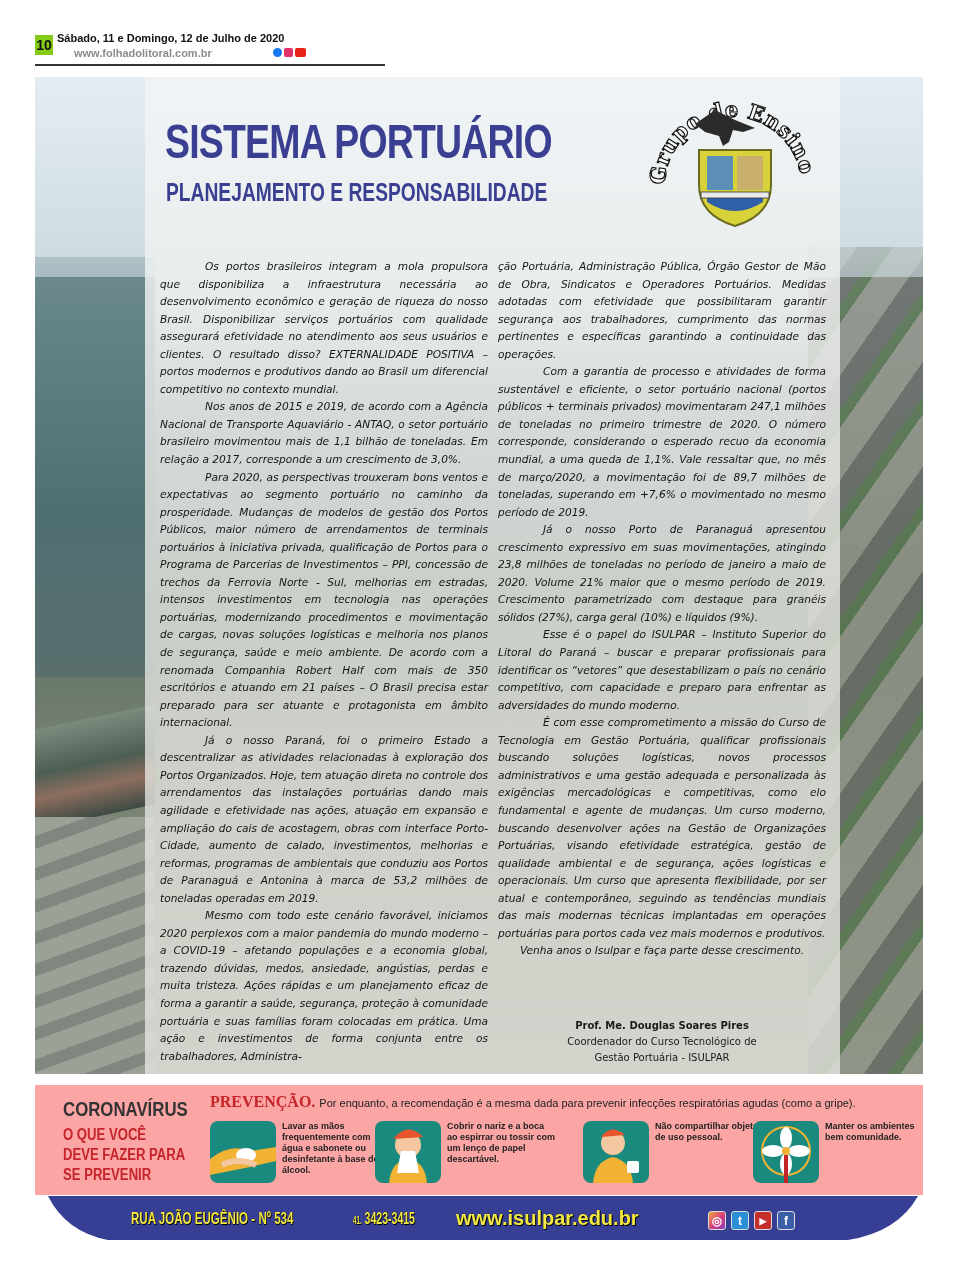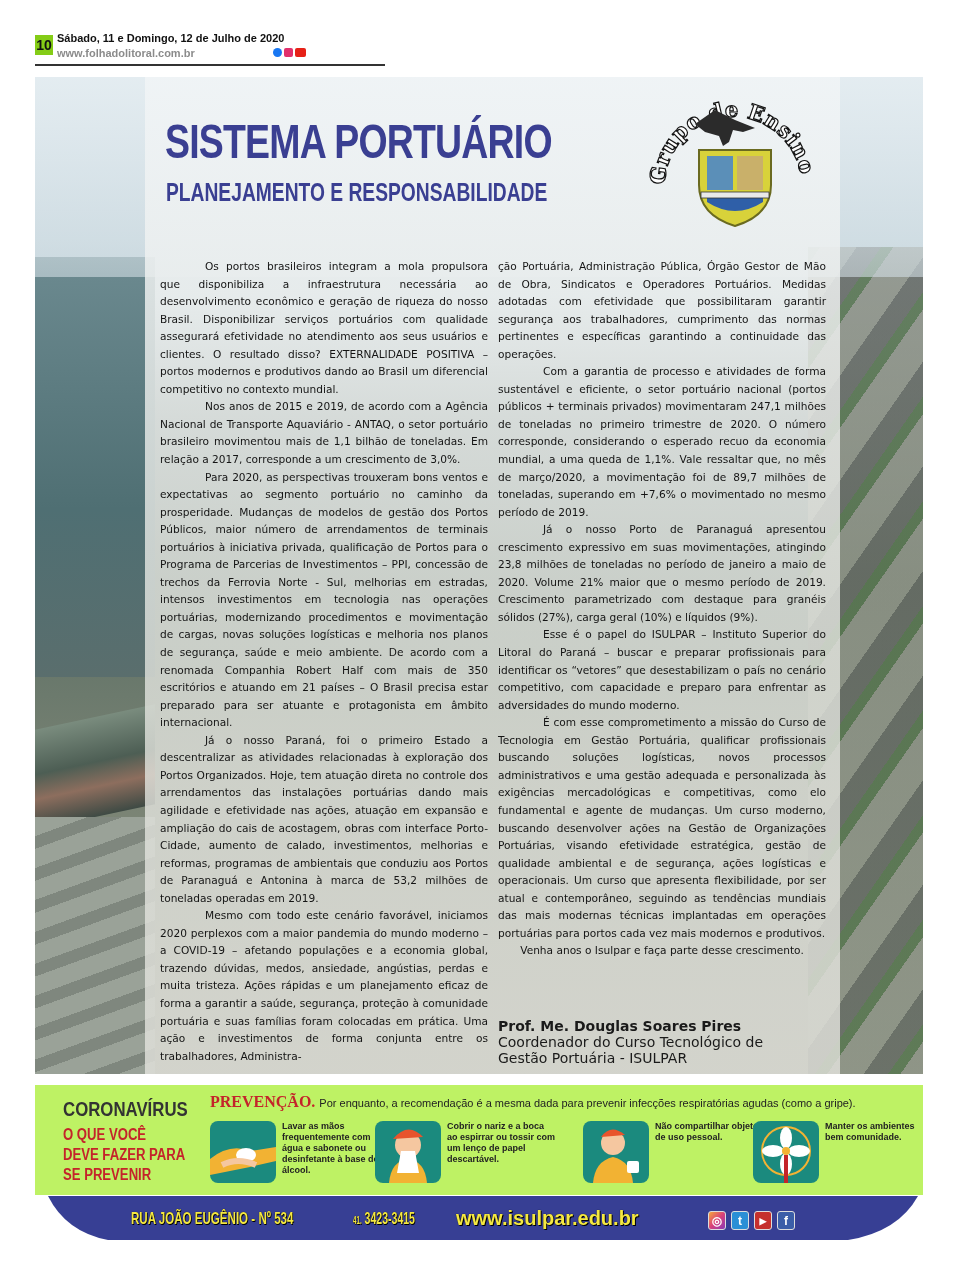--- a/index.html
+++ b/index.html
@@ -4,21 +4,21 @@
 <style>
   * { box-sizing: border-box; margin: 0; padding: 0; }
   html, body { width: 958px; height: 1280px; background: #ffffff; overflow: hidden; }
   body { position: relative; font-family: "Liberation Sans", sans-serif; color: #111; }
 
   
   .page-header { position: absolute; left: 35px; top: 30px; width: 350px; height: 36px; }
   .page-num { position: absolute; left: 0; top: 5px; width: 18px; height: 20px; background: #84cc16;
     font: bold 14px "Liberation Sans", sans-serif; text-align: center; line-height: 20px; color: #111; }
   .hdr-date { position: absolute; left: 22px; top: 2px; font: bold 11px "Liberation Sans", sans-serif; color: #111; white-space: nowrap; }
-  .hdr-site { position: absolute; left: 22px; top: 17px; font: bold 11px "Liberation Sans", sans-serif; color: #8b8b8b; white-space: nowrap; }
+  .hdr-site { position: absolute; left: 39px; top: 17px; font: bold 11px "Liberation Sans", sans-serif; color: #8b8b8b; white-space: nowrap; }
   .hdr-social { position: absolute; left: 238px; top: 18px; display: flex; gap: 2px; }
   .hdr-social span { width: 9px; height: 9px; border-radius: 2px; display: inline-block; }
   .hdr-rule { position: absolute; left: 0; top: 34px; width: 350px; height: 1.5px; background: #333; }
 
   
   .hero { position: absolute; left: 35px; top: 77px; width: 888px; height: 997px; overflow: hidden;
     background:
       linear-gradient(180deg, rgba(205,220,228,1) 0%, rgba(190,208,215,1) 22%, rgba(120,140,140,1) 34%, rgba(90,110,100,1) 50%, rgba(120,130,115,1) 70%, rgba(140,145,130,1) 100%); }
   .hero .sea-left { position: absolute; left: 0; top: 180px; width: 120px; height: 420px;
     background: linear-gradient(180deg,#6c8a90 0%,#4f6f73 60%,#5a6e6d 100%); }
@@ -41,33 +41,33 @@
   .title-main { position: absolute; left: 165px; top: 112px; font: bold 48px "Liberation Sans", sans-serif;
     color: #3a3f92; letter-spacing: -1px; transform: scaleX(0.78); transform-origin: left center; white-space: nowrap; line-height: 60px; }
   .title-sub { position: absolute; left: 166px; top: 174px; font: bold 26px "Liberation Sans", sans-serif;
     color: #3a3f92; transform: scaleX(0.74); transform-origin: left center; white-space: nowrap; line-height: 36px; }
 
   
   .logo { position: absolute; left: 595px; top: 80px; width: 240px; height: 150px; }
   .logo svg { width: 100%; height: 100%; }
 
   
-  .col { position: absolute; top: 258px; width: 328px; font-family: "DejaVu Sans", sans-serif; font-size: 10.6px; line-height: 17.55px; color: #141414; text-align: justify; }
+  .col { position: absolute; top: 258px; width: 328px; font-family: "DejaVu Sans", sans-serif; font-size: 10.6px; line-height: 17.55px; color: #141414; text-align: justify; font-style: italic; }
   .col-left { left: 160px; }
   .col-right { left: 498px; }
   .col p { text-indent: 0; margin: 0; hyphens: auto; }
   .col p.ind { text-indent: 45px; }
   .col p.center { text-align: center; }
 
-  .signature { position: absolute; left: 498px; top: 1018px; width: 328px; 
-    font-family: "DejaVu Sans", sans-serif; font-size: 14px; line-height: 16px; color: #1a1a1a; }
+  .signature { position: absolute; left: 498px; top: 1018px; width: 328px; text-align: center;
+    font-family: "DejaVu Sans", sans-serif; font-size: 10px; line-height: 16px; color: #1a1a1a; }
   .signature .sig-name { font-weight: bold; }
 
   
-  .corona { position: absolute; left: 35px; top: 1085px; width: 888px; height: 110px; background: #bef264; }
+  .corona { position: absolute; left: 35px; top: 1085px; width: 888px; height: 110px; background: #fca5a5; }
   .c-title { position: absolute; left: 28px; top: 12px; font: bold 21px "Liberation Sans", sans-serif; color: #333; transform: scaleX(.8); transform-origin: left center; white-space: nowrap; }
   .c-sub { position: absolute; left: 28px; top: 40px; font: bold 16px "Liberation Sans", sans-serif; color: #c4242a; line-height: 20px; transform: scaleX(.82); transform-origin: left top; white-space: nowrap; }
   .c-prev { position: absolute; left: 175px; top: 8px; white-space: nowrap; font-size: 11px; color: #222; }
   .c-prev b { color: #c4242a; font-size: 16px; margin-right: 4px; font-family: Liberation Serif, serif; }
   .tip { position: absolute; top: 36px; width: 180px; height: 64px; }
   .tip .ico { position: absolute; left: 0; top: 0; width: 66px; height: 62px; background: #1b8a7e; border-radius: 8px; overflow: hidden; }
   .tip .txt { position: absolute; left: 72px; top: 0; width: 110px; font: bold 9px "Liberation Sans", sans-serif; line-height: 11px; color: #222; }
 
   
   .footer { position: absolute; left: 48px; top: 1196px; width: 870px; height: 50px; }

